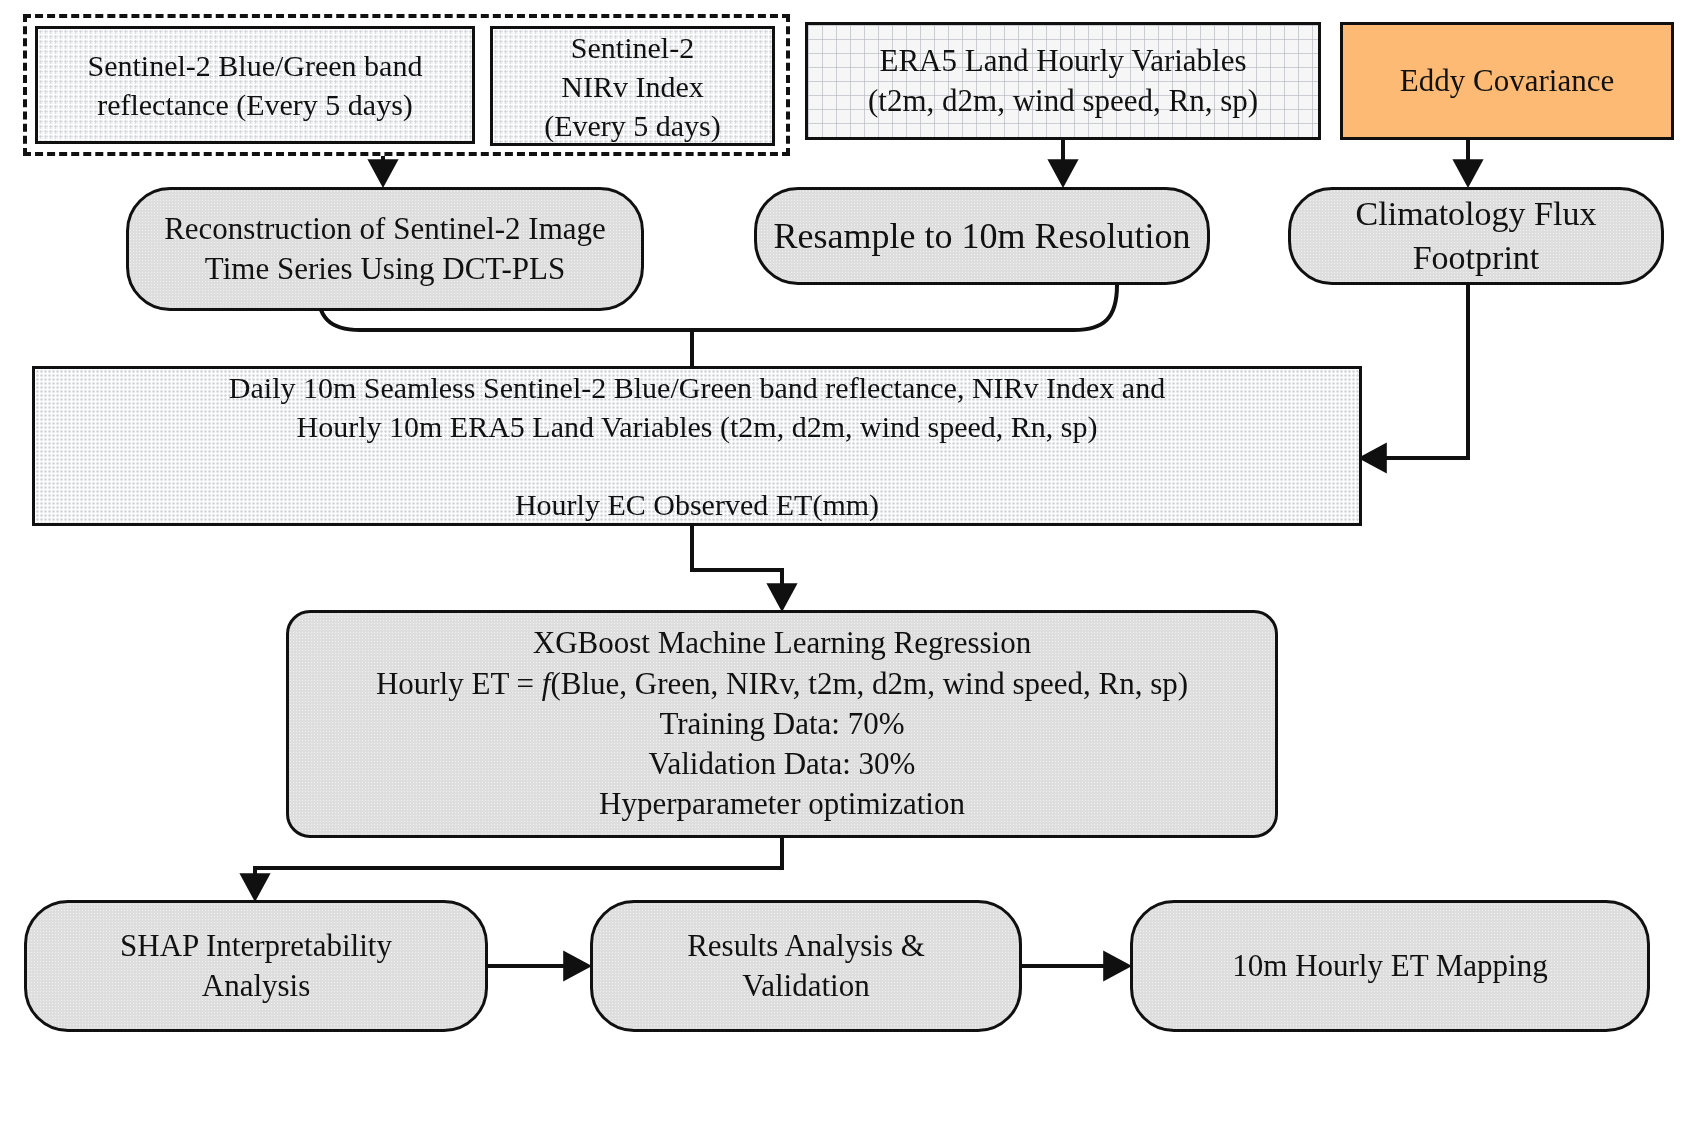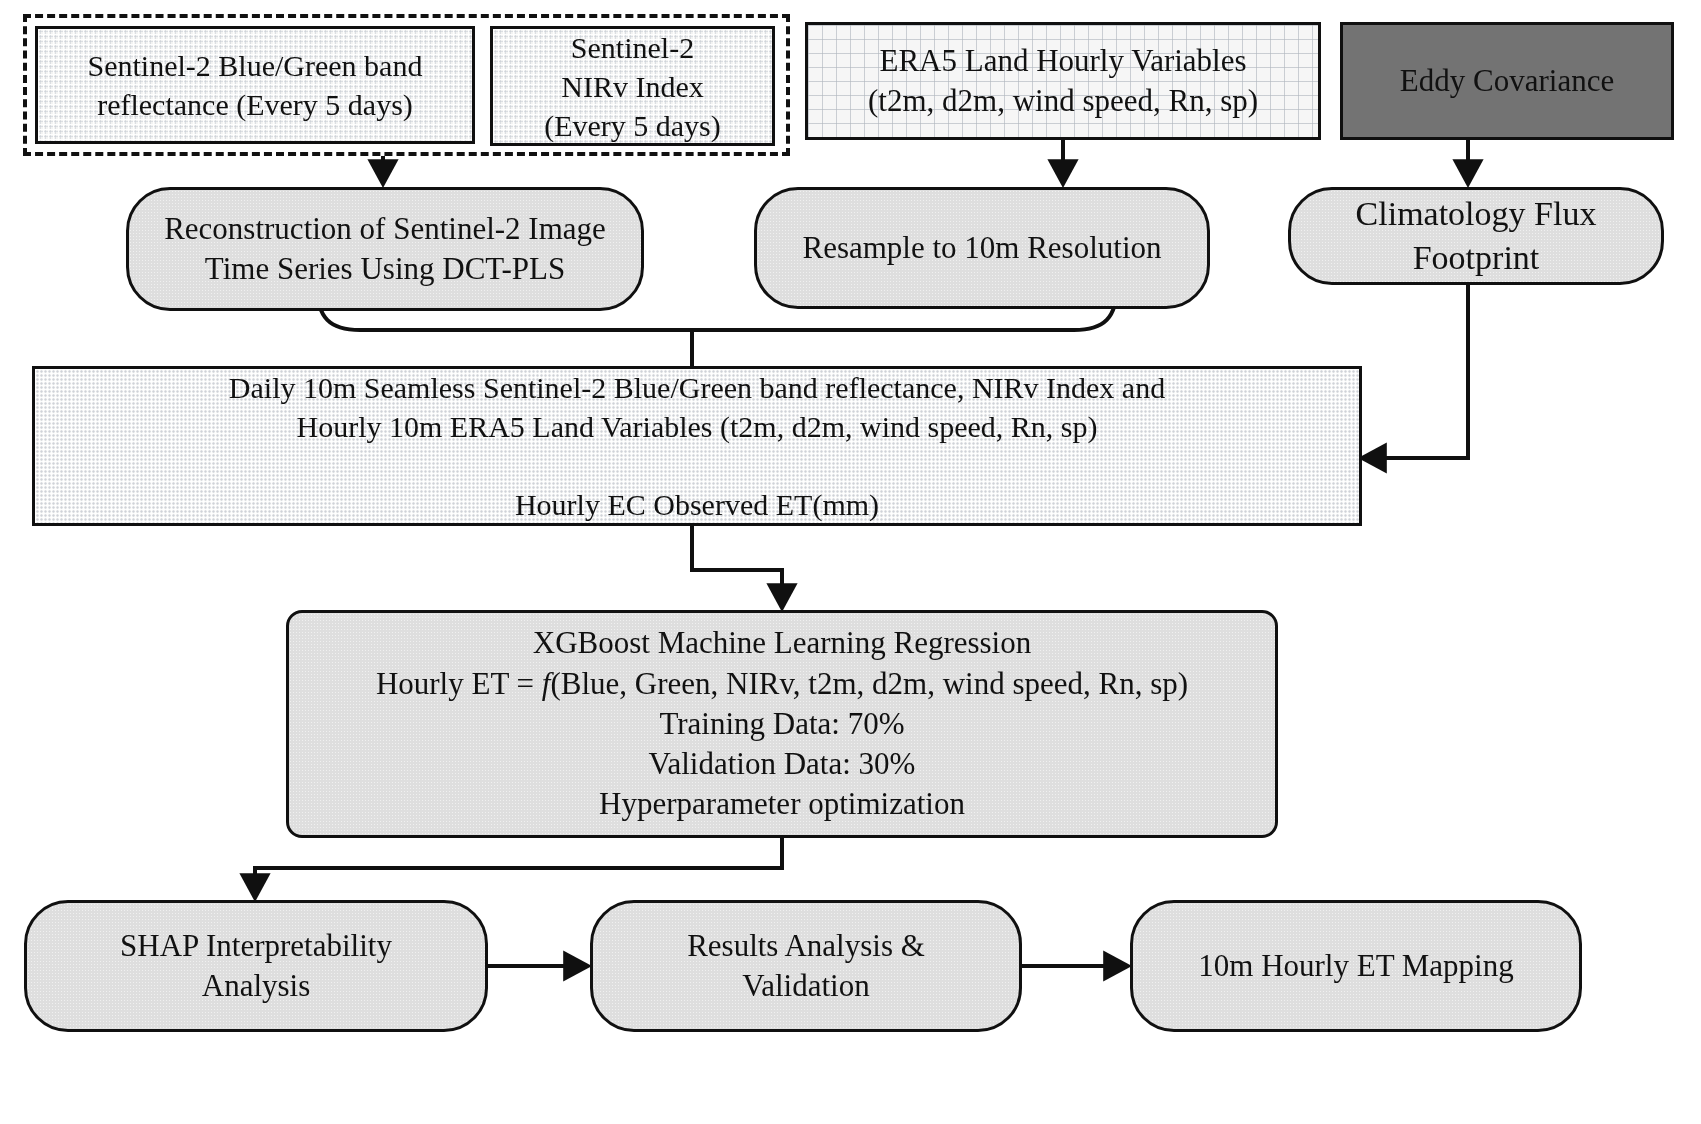--- a/index.html
+++ b/index.html
@@ -64,38 +64,38 @@
   .fill-grid-tiny {
     background-color: #f2f2f2;
     background-image:
       linear-gradient(to right, rgba(255,255,255,0.9) 1px, transparent 1px),
       linear-gradient(to bottom, rgba(255,255,255,0.9) 1px, transparent 1px),
       linear-gradient(to right, rgba(196,201,208,0.5) 1px, transparent 1px),
       linear-gradient(to bottom, rgba(196,201,208,0.5) 1px, transparent 1px);
     background-size: 4px 4px, 4px 4px, 4px 4px, 4px 4px;
     background-position: 0 0, 0 0, 2px 2px, 2px 2px;
   }
-  .fill-plain { background: #737373; }
+  .fill-plain { background: #fdba74; }
   .fill-gray {
     background-color: #dedede;
     background-image:
       radial-gradient(rgba(255,255,255,0.55) 0.5px, transparent 0.6px);
     background-size: 3px 3px;
   }
   
   .rect {
     border: 3px solid #101010;
   }
   .rounded {
     border: 3px solid #101010;
     border-radius: 44px;
   }
   .rounded-lg {
     border: 3px solid #101010;
-    border-radius: 16px;
+    border-radius: 24px;
   }
   .dashgroup {
     position: absolute;
     box-sizing: border-box;
     border: 4px dashed #111111;
     background: transparent;
   }
   .ital { font-style: italic; }
 </style>
 </head>
@@ -161,21 +161,21 @@
     <span class="txt">Eddy Covariance</span>
   </div>
 
   <div class="node rounded fill-gray" style="left:126px; top:187px; width:518px; height:124px; font-size:31px;">
     <span class="txt">
       <span>Reconstruction of Sentinel-2 Image</span><br>
       <span>Time Series Using  DCT-PLS</span>
     </span>
   </div>
 
-  <div class="node rounded fill-gray" style="left:754px; top:187px; width:456px; height:122px; font-size:31px;">
+  <div class="node rounded fill-gray" style="left:754px; top:187px; width:456px; height:98px; font-size:36px;">
     <span class="txt">Resample to 10m Resolution</span>
   </div>
 
   <div class="node rounded fill-gray" style="left:1288px; top:187px; width:376px; height:98px; font-size:34px;">
     <span class="txt">
       <span>Climatology Flux</span><br>
       <span>Footprint</span>
     </span>
   </div>
 
@@ -205,17 +205,17 @@
     </span>
   </div>
 
   <div class="node rounded fill-gray" style="left:590px; top:900px; width:432px; height:132px; font-size:31px;">
     <span class="txt">
       <span>Results Analysis &amp;</span><br>
       <span>Validation</span>
     </span>
   </div>
 
-  <div class="node rounded fill-gray" style="left:1130px; top:900px; width:452px; height:132px; font-size:31px;">
+  <div class="node rounded fill-gray" style="left:1130px; top:900px; width:520px; height:132px; font-size:31px;">
     <span class="txt">10m Hourly ET Mapping</span>
   </div>
 
 </div>
 
 </body></html>

